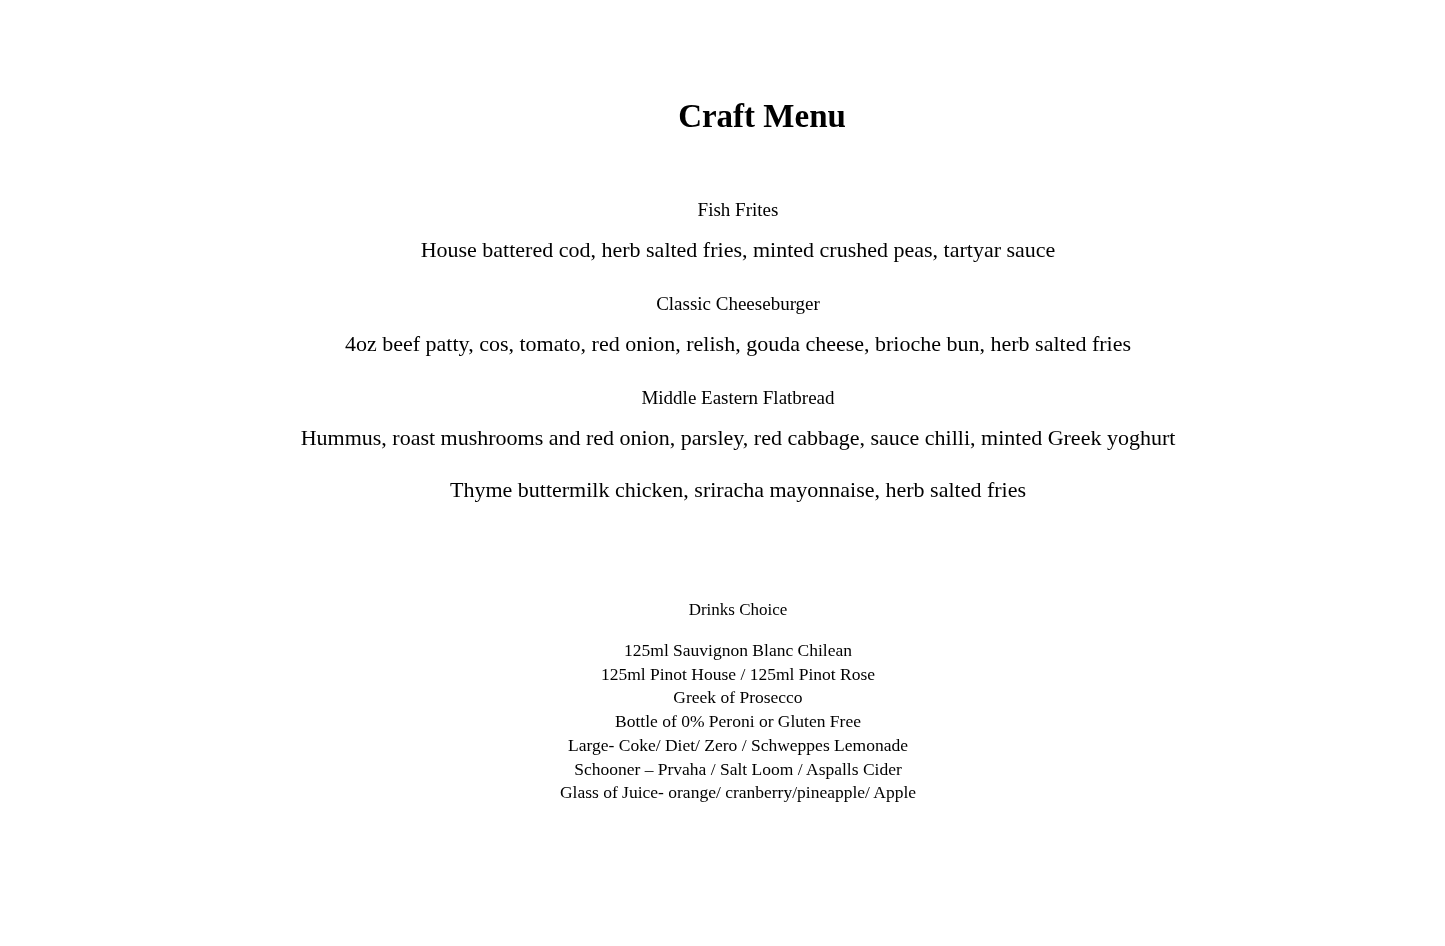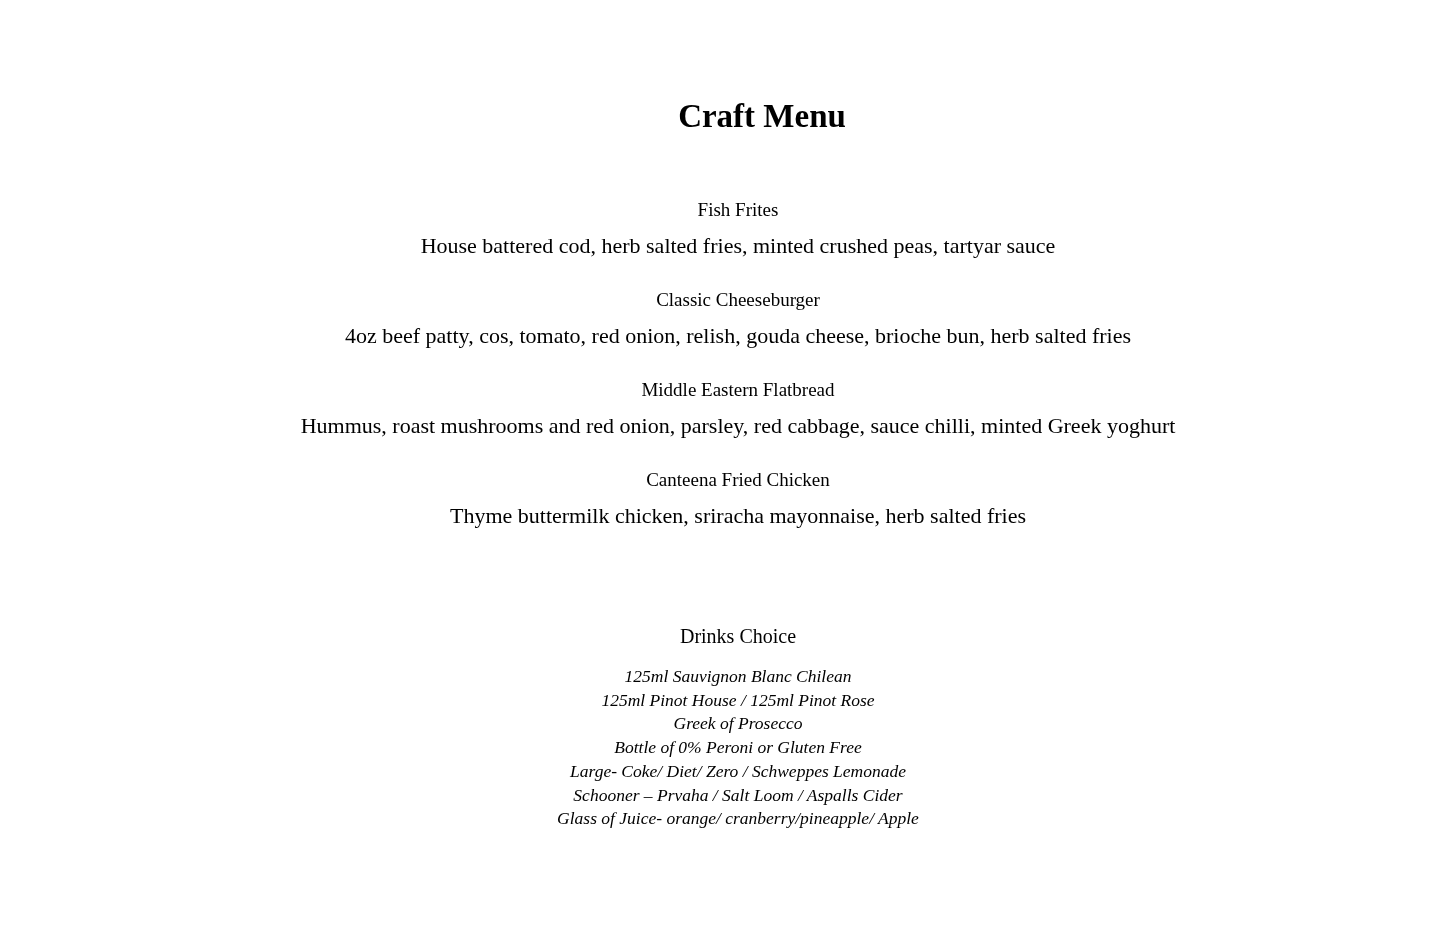--- a/index.html
+++ b/index.html
@@ -27,45 +27,44 @@
     margin: 0 0 64px 0;
     transform: translateX(24px); 
   }
   .menu-section {
     margin: 0 0 30px 0;
   }
   .item-name {
     font-size: 19px;
     line-height: 26px;
     font-weight: normal;
-    margin: 0;
+    margin: 16px;
   }
   .item-desc {
     font-size: 22px;
     line-height: 22px;
     margin: 12px;
   }
   .item-desc-extra {
     font-size: 16.5px;
     line-height: 22px;
     margin-top: 2px;
   }
   .drinks-block {
     margin-top: 96px;
   }
   .drinks-title {
-    font-size: 20px;
+    font-size: 17px;
     line-height: 26px;
     margin: 8px;
   }
   .drinks-list {
     margin: 16px;
     padding: 0;
     list-style: none;
-    font-style: italic;
   }
   .drinks-item {
     font-size: 17.5px;
     line-height: 23.7px;
   }
 </style>
 </head>
 <body>
 
 <div class="page">
@@ -81,21 +80,20 @@
     <div class="item-name">Classic Cheeseburger</div>
     <div class="item-desc">4oz beef patty, cos, tomato, red onion, relish, gouda cheese, brioche bun, herb salted fries</div>
   </div>
 
   <div class="menu-section">
     <div class="item-name">Middle Eastern Flatbread</div>
     <div class="item-desc">Hummus, roast mushrooms and red onion, parsley, red cabbage, sauce chilli, minted Greek yoghurt</div>
   </div>
 
   <div class="menu-section">
-    <div class="item-name">Canteena Fried Chicken</div>
     <div class="item-desc">Thyme buttermilk chicken, sriracha mayonnaise, herb salted fries</div>
   </div>
 
 
   <div class="drinks-block">
     <div class="drinks-title">Drinks Choice</div>
     <ul class="drinks-list">
       <li class="drinks-item">125ml Sauvignon Blanc Chilean</li>
       <li class="drinks-item">125ml Pinot House / 125ml Pinot Rose</li>
       <li class="drinks-item">Greek of Prosecco</li>

